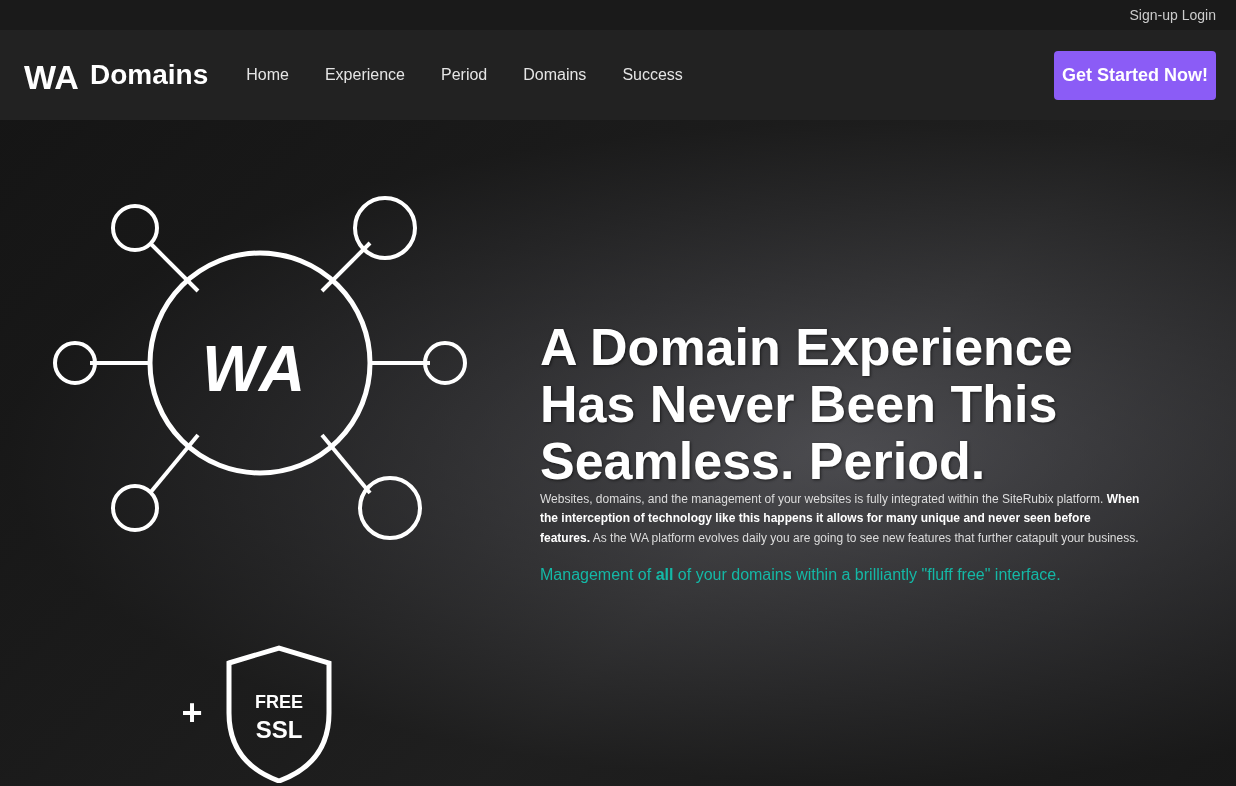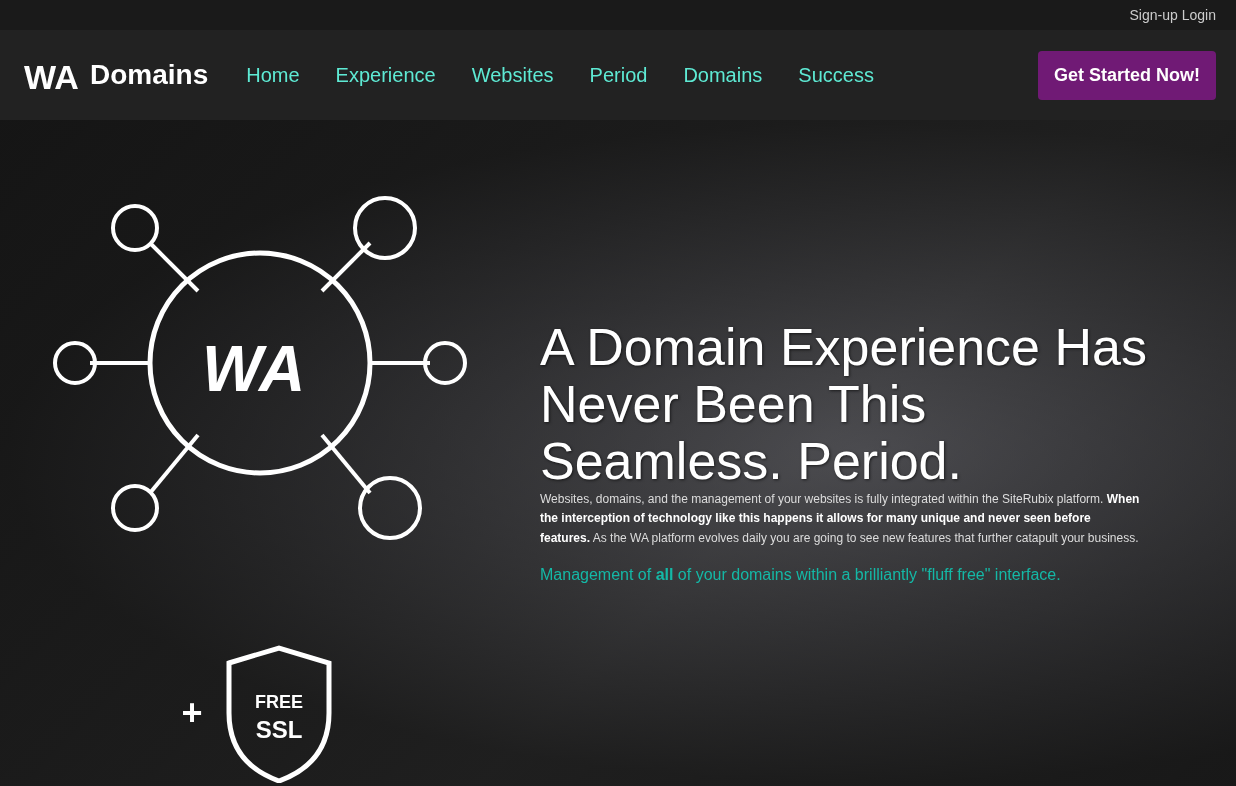--- a/index.html
+++ b/index.html
@@ -58,34 +58,34 @@
     }
 
     .nav-links {
       display: flex;
       align-items: center;
       gap: 0;
       flex: 1;
     }
 
     .nav-link {
-      color: #5eead4;
+      color: #e5e5e5;
       text-decoration: none;
-      font-size: 20px;
+      font-size: 16px;
       padding: 0 18px;
       height: 90px;
       display: flex;
       align-items: center;
     }
 
     .cta-btn {
-      background: #701a75;
+      background: #8b5cf6;
       color: #fff;
       border: none;
-      padding: 14px 16px;
+      padding: 14px 8px;
       font-size: 18px;
       font-weight: bold;
       cursor: pointer;
       border-radius: 4px;
       margin-left: auto;
       white-space: nowrap;
     }
 
     
     .hero {
@@ -132,21 +132,21 @@
     .hero-right {
       position: relative;
       z-index: 1;
       flex: 1;
       padding: 40px 60px 40px 40px;
       color: #fff;
     }
 
     .hero-headline {
       font-size: 52px;
-      font-weight: normal;
+      font-weight: bold;
       color: #fff;
       line-height: 1.1;
       text-shadow: 1px 1px 3px rgba(0,0,0,0.6);
     }
 
     .hero-body {
       font-size: 12px;
       color: #ddd;
       line-height: 1.6;
       max-width: 600px;
@@ -199,21 +199,20 @@
 
       <text x="4" y="36" font-size="34" font-weight="bold" fill="white" font-family="Arial">WA</text>
     </svg>
   </div>
 
   <span class="nav-page-title">Domains</span>
 
   <div class="nav-links">
     <a class="nav-link" href="#">Home</a>
     <a class="nav-link" href="#">Experience</a>
-    <a class="nav-link" href="#">Websites</a>
     <a class="nav-link" href="#">Period</a>
     <a class="nav-link" href="#">Domains</a>
     <a class="nav-link" href="#">Success</a>
   </div>
 
   <button class="cta-btn">Get Started Now!</button>
 </nav>
 
 <section class="hero">
   <div class="hero-bg"></div>

